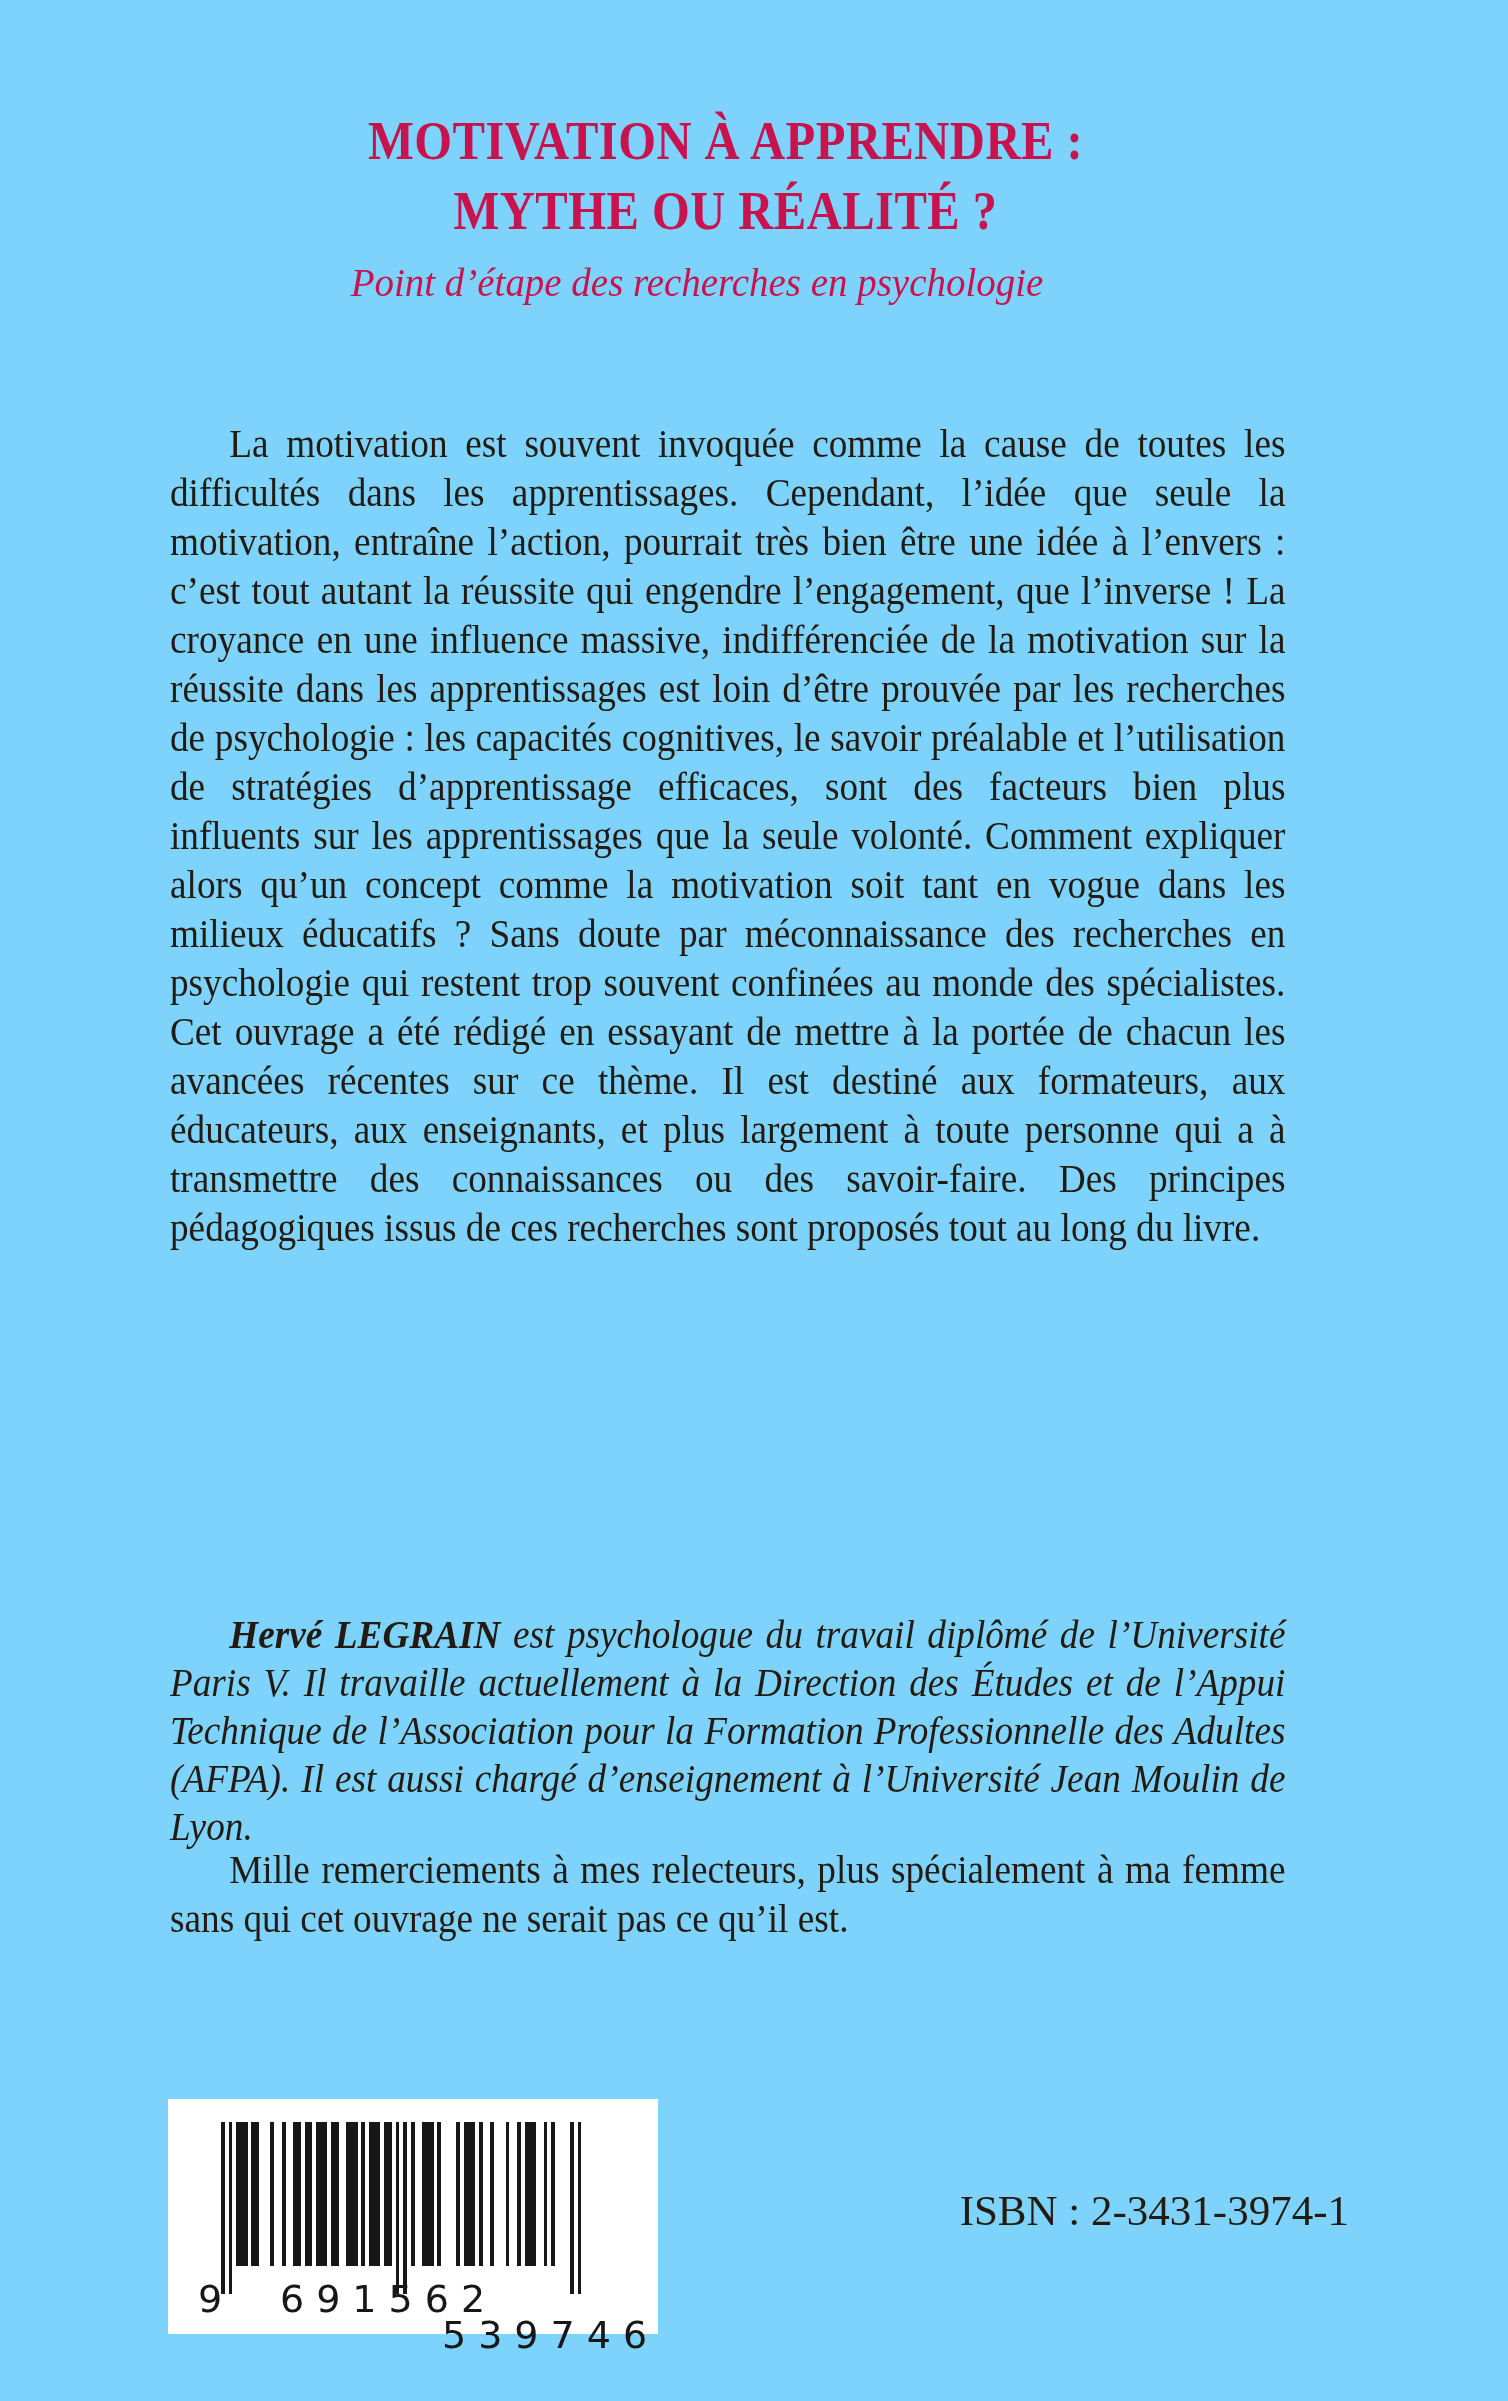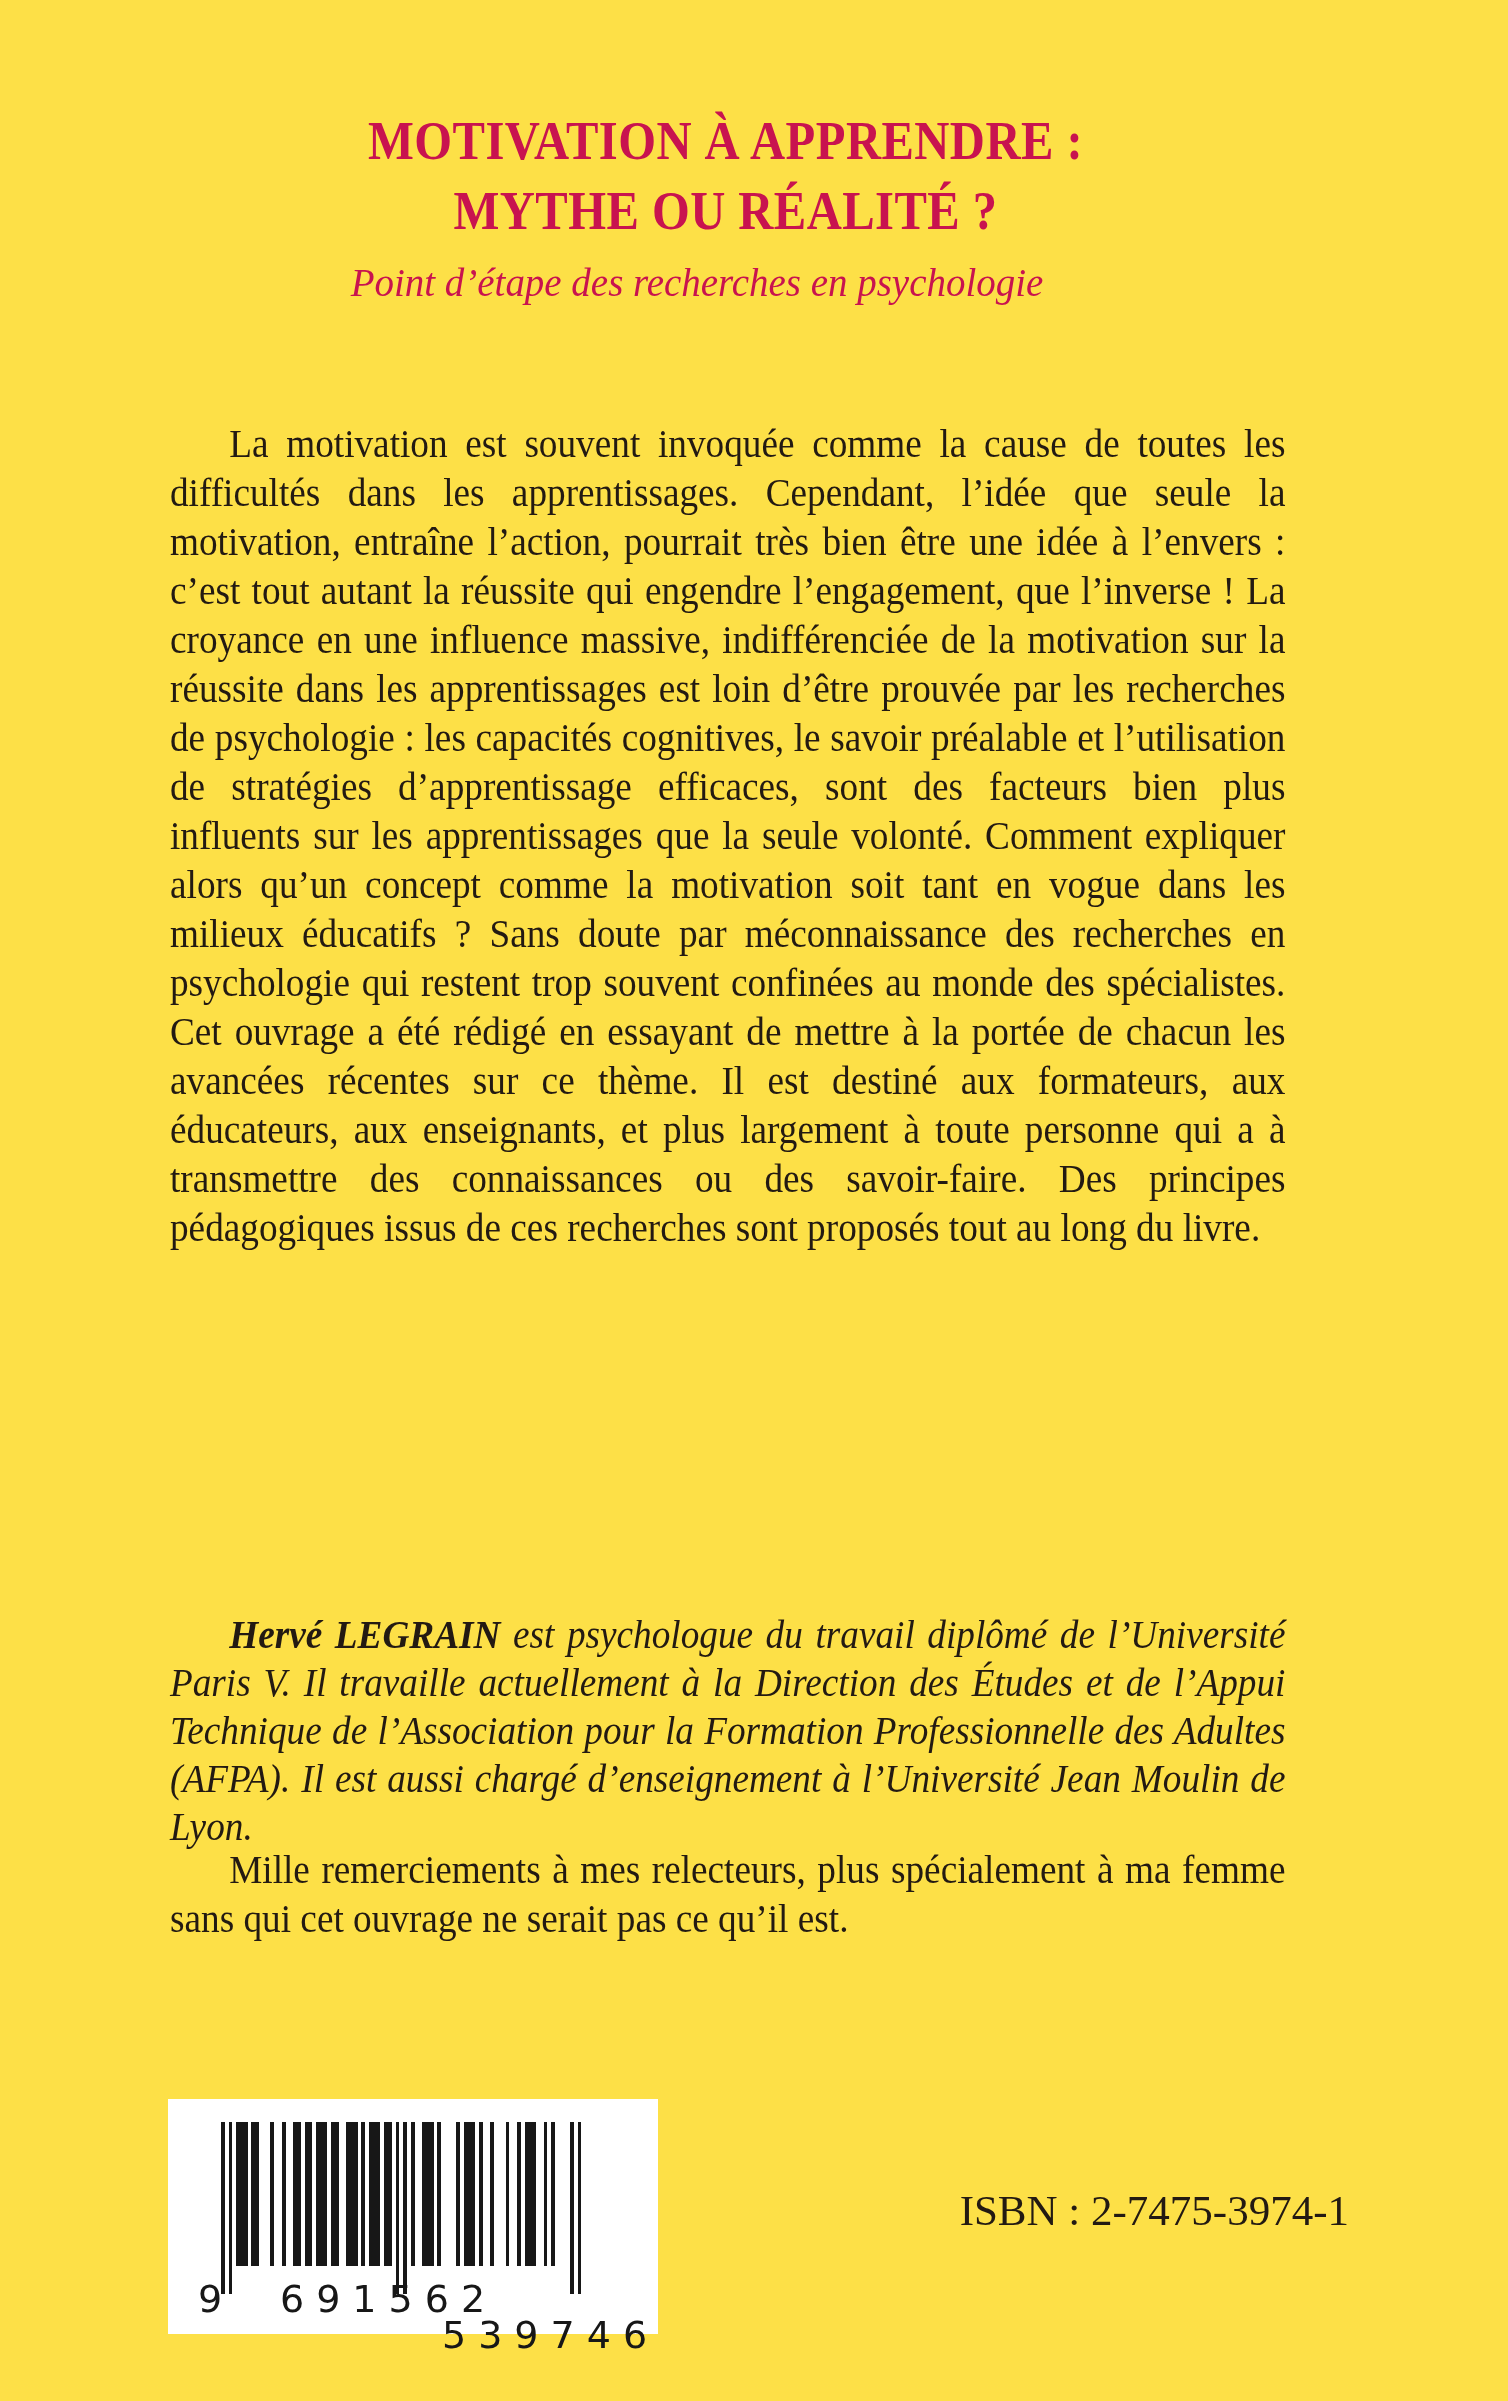--- a/index.html
+++ b/index.html
@@ -12,21 +12,21 @@
     height: 2402px;
     background: #fbe3a0;
     font-family: "Liberation Serif", serif;
     overflow: hidden;
     position: relative;
   }
 
   .page {
     position: absolute;
     inset: 0;
-    background: #fde047;
+    background: #7dd3fc;
   }
 
   
   .title-block {
     position: absolute;
     top: 106px;
     left: 0;
     width: 1508px;
     text-align: center;
   }
@@ -273,17 +273,17 @@
         <span class="bar guard" style="width: 3.8px;"></span>
       </div>
     <div class="barcode-digits">
       <span class="bc-d bc-lead">9</span>
       <span class="bc-d bc-left">691562</span>
       <span class="bc-d bc-right">539746</span>
     </div>
   </div>
 
   <div class="isbn-block">
-    <div class="isbn-line">ISBN : 2-7475-3974-1</div>
+    <div class="isbn-line">ISBN : 2-3431-3974-1</div>
   </div>
 
 </div>
 
 
 </body></html>

